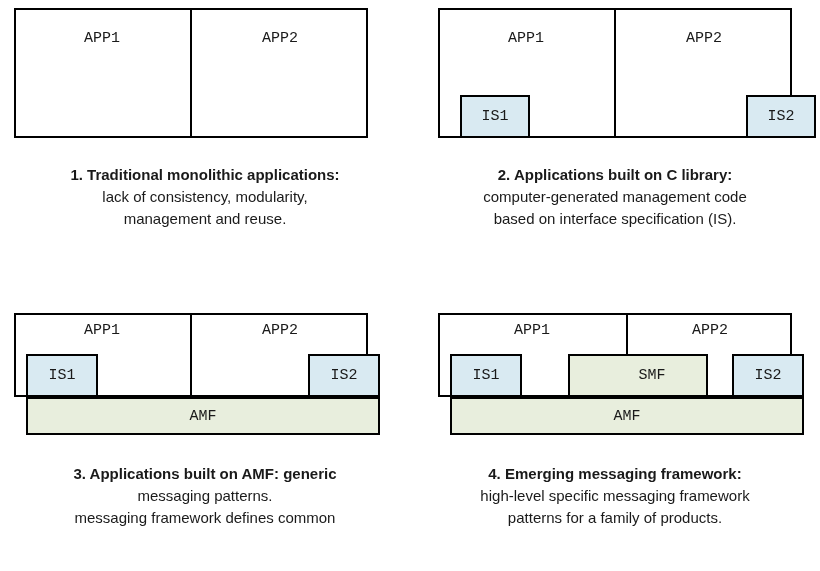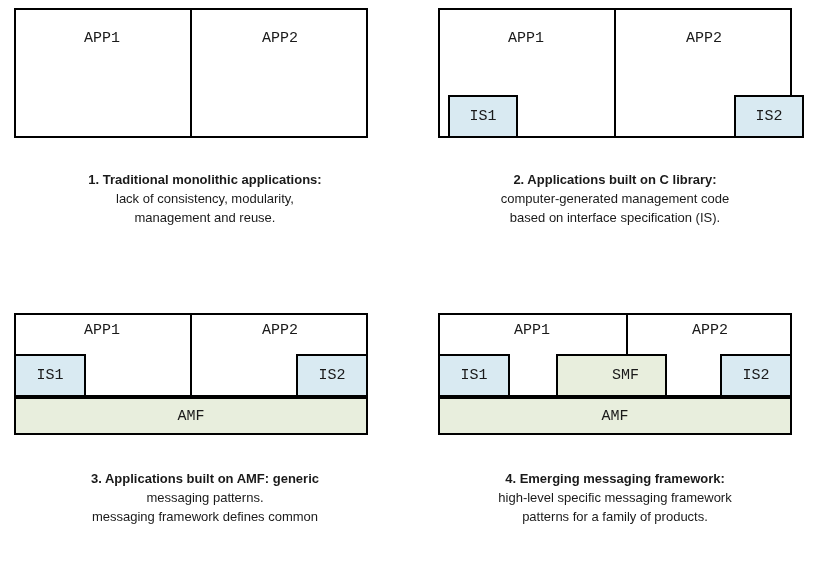--- a/index.html
+++ b/index.html
@@ -71,34 +71,35 @@
   .block {
     position: absolute;
     box-sizing: border-box;
     border: 2px solid #000000;
     display: flex;
     align-items: center;
     justify-content: center;
     font-size: 15px;
     color: #1a1a1a;
     white-space: nowrap;
+    margin-left: 12px;
   }
   .block.is-block   { background: #d9eaf2; }
   .block.smf-block  { background: #e8eedd; }
   .block.amf-block  { background: #e8eedd; }
 
   .block-label { line-height: 1; }
 
   
   .caption {
     width: 372px;
-    margin: 10px auto;
+    margin: 4px auto;
     padding-top: 22px;
     text-align: center;
-    font-size: 13px;
+    font-size: 15px;
     line-height: 1.48;
     color: #1a1a1a;
   }
   .caption-2, .caption-4 { width: 380px; }
   .caption b { font-weight: bold; }
 </style>
 </head>
 <body>
 
 <div class="figure">
@@ -162,21 +163,21 @@
 
   <div class="panel panel-4">
     <div class="diagram diagram-4">
       <div class="apps-frame" style="left:0; top:0; width:354px; height:84px;"></div>
       <div class="app-divider" style="left:188px; top:0; height:42px;"></div>
       <div class="app-label" style="left:0; top:9px; width:188px;">APP1</div>
       <div class="app-label" style="left:190px; top:9px; width:164px;">APP2</div>
       <div class="block is-block" style="left:0px; top:41px; width:72px; height:43px;">
         <span class="block-label">IS1</span>
       </div>
-      <div class="block smf-block" style="left:118px; top:41px; width:111px; height:43px;padding-left:28px;">
+      <div class="block smf-block" style="left:118px; top:41px; width:140px; height:43px;padding-left:28px;">
         <span class="block-label">SMF</span>
       </div>
       <div class="block is-block" style="left:282px; top:41px; width:72px; height:43px;">
         <span class="block-label">IS2</span>
       </div>
       <div class="block amf-block" style="left:0; top:84px; width:354px; height:38px;">
         <span class="block-label">AMF</span>
       </div>
     </div>
     <div class="caption caption-4">

